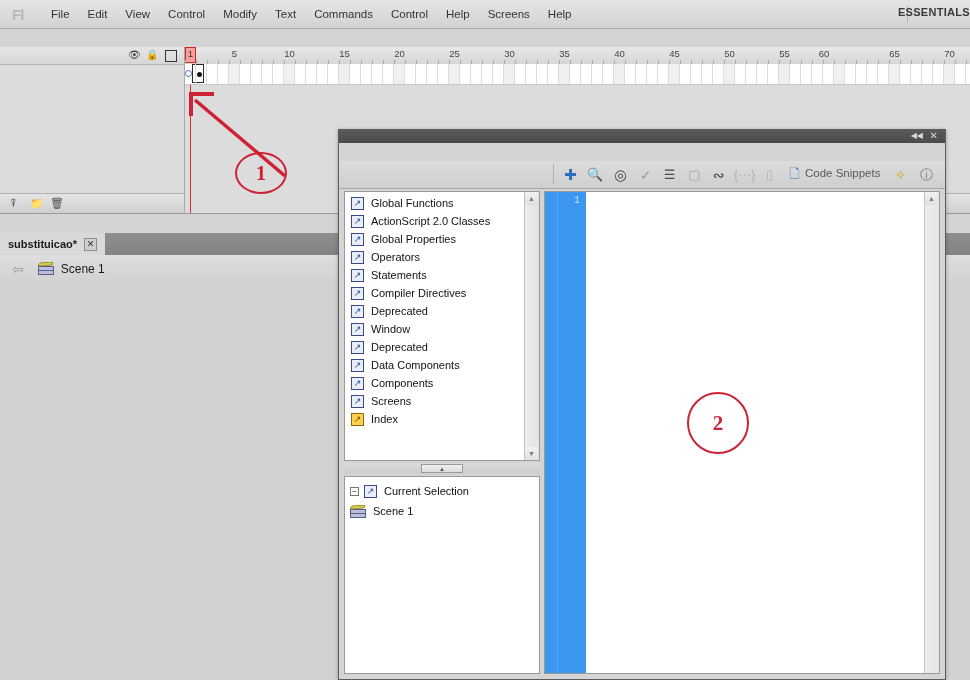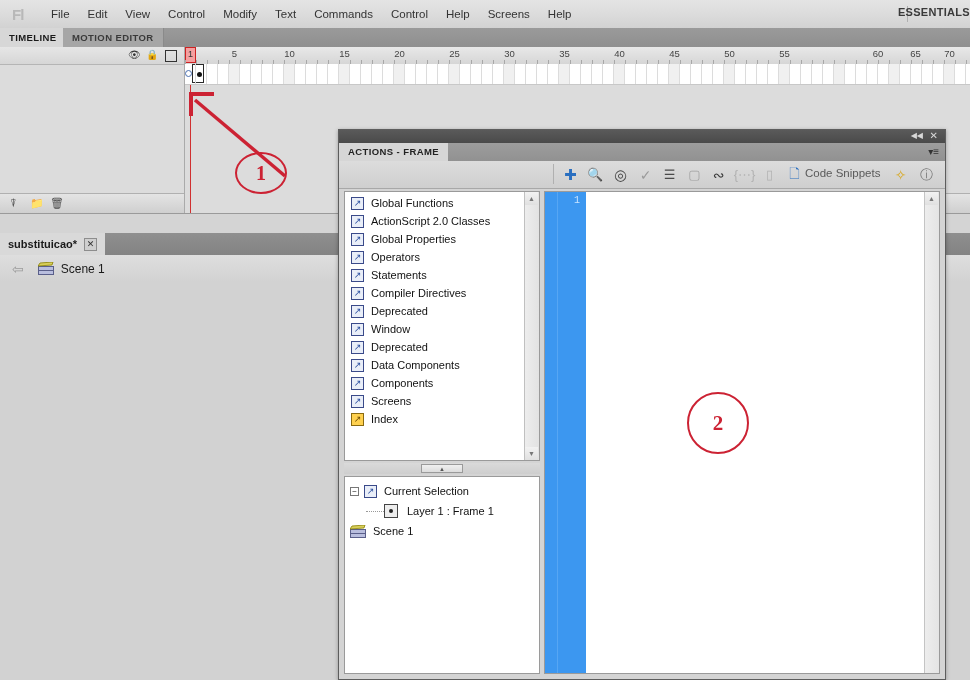--- a/index.html
+++ b/index.html
@@ -311,24 +311,20 @@
         <div class="menu-item">Commands</div>
         <div class="menu-item">Control</div>
         <div class="menu-item">Help</div>
         <div class="menu-item">Screens</div>
         <div class="menu-item">Help</div>
       </div>
     <div class="ws-sep"></div>
     <div class="ws-label">ESSENTIALS</div>
   </div>
 
-  <div class="tl-tabbar">
-    <div class="tl-tab active" style="left:0;">TIMELINE</div>
-    <div class="tl-tab inactive" style="left:63px;">MOTION EDITOR</div>
-  </div>
 
   <div class="tl-body">
 
     <div class="tl-layercol">
       <div class="tl-layer-icons">
         <div class="ic eye-ic">👁</div>
         <div class="ic lock-ic">🔒</div>
         <div class="ic out-ic"></div>
       </div>
 
@@ -421,22 +417,22 @@
           <div class="rtick" style="left: 104.5px;">10</div>
           <div class="rtick" style="left: 159.5px;">15</div>
           <div class="rtick" style="left: 214.5px;">20</div>
           <div class="rtick" style="left: 269.5px;">25</div>
           <div class="rtick" style="left: 324.5px;">30</div>
           <div class="rtick" style="left: 379.5px;">35</div>
           <div class="rtick" style="left: 434.5px;">40</div>
           <div class="rtick" style="left: 489.5px;">45</div>
           <div class="rtick" style="left: 544.5px;">50</div>
           <div class="rtick" style="left: 599.5px;">55</div>
-          <div class="rtick" style="left: 693px;">60</div>
-          <div class="rtick" style="left: 709.5px; margin-left: 21px;">65</div>
+          <div class="rtick" style="left: 639px;">60</div>
+          <div class="rtick" style="left: 709.5px;">65</div>
           <div class="rtick" style="left: 764.5px;">70</div>
         </div>
       <div class="playhead-line"></div>
       <div class="frame-strip" id="frame-strip">
         <div class="kf-circle"></div>
         <div class="keyframe"></div>
       <div class="fcell" style="left: 0px;"></div>
           <div class="fcell" style="left: 11px;"></div>
           <div class="fcell" style="left: 22px;"></div>
           <div class="fcell" style="left: 33px;"></div>
@@ -543,24 +539,20 @@
 
   <div class="stage-bg"></div>
 
   <div class="actions-panel">
 
     <div class="ap-titlebar">
       <span class="ap-collapse">◀◀</span>
       <span class="ap-close">✕</span>
     </div>
 
-    <div class="ap-tabbar">
-      <div class="ap-tab">ACTIONS - FRAME</div>
-      <span class="ap-menu-ic">▾≡</span>
-    </div>
 
     <div class="ap-toolrow">
       <div class="tool-sep"></div>
 
       <div class="tbtn" style="left:222px;color:#2a6fc0;font-size:15px;">✚</div>
       <div class="tbtn" style="left:247px;color:#9a9a9a;">🔍</div>
       <div class="tbtn" style="left:272px;color:#4a4a4a;font-size:15px;">◎</div>
       <div class="tbtn" style="left:297px;color:#9a9a9a;font-size:14px;">✓</div>
       <div class="tbtn" style="left:321px;color:#4a4a4a;">☰</div>
       <div class="tbtn" style="left:346px;color:#a2a2a2;">▢</div>
@@ -639,25 +631,20 @@
         <div class="splitter-handle">▲</div>
       </div>
 
       <div class="tree-bottom">
         <div style="padding:4px 0 0 5px;">
           <div class="sel-row">
             <span class="expander">−</span>
             <span class="bk-ic" style="margin-left:5px;">↗</span>
             <span style="margin-left:7px;">Current Selection</span>
           </div>
-          <div class="sel-row" style="padding-left:16px;">
-            <span class="dotted-guide"></span>
-            <span class="frame-ic"></span>
-            <span style="margin-left:9px;">Layer 1 : Frame 1</span>
-          </div>
           <div class="sel-row">
             <span style="width:16px;height:13px;display:inline-block;">
               <svg width="16" height="13" viewBox="0 0 16 13">
                 <rect x="0.5" y="4.5" width="15" height="8" fill="#b9bede" stroke="#5a5f8a" stroke-width="1"></rect>
                 <path d="M0 4 L2 1 L15 0 L14 3 Z" fill="#d8cf5a" stroke="#8a8000" stroke-width=".8"></path>
                 <line x1="0" y1="8.5" x2="16" y2="8.5" stroke="#5a5f8a" stroke-width="1"></line>
               </svg>
             </span>
             <span style="margin-left:7px;">Scene 1</span>
           </div>

